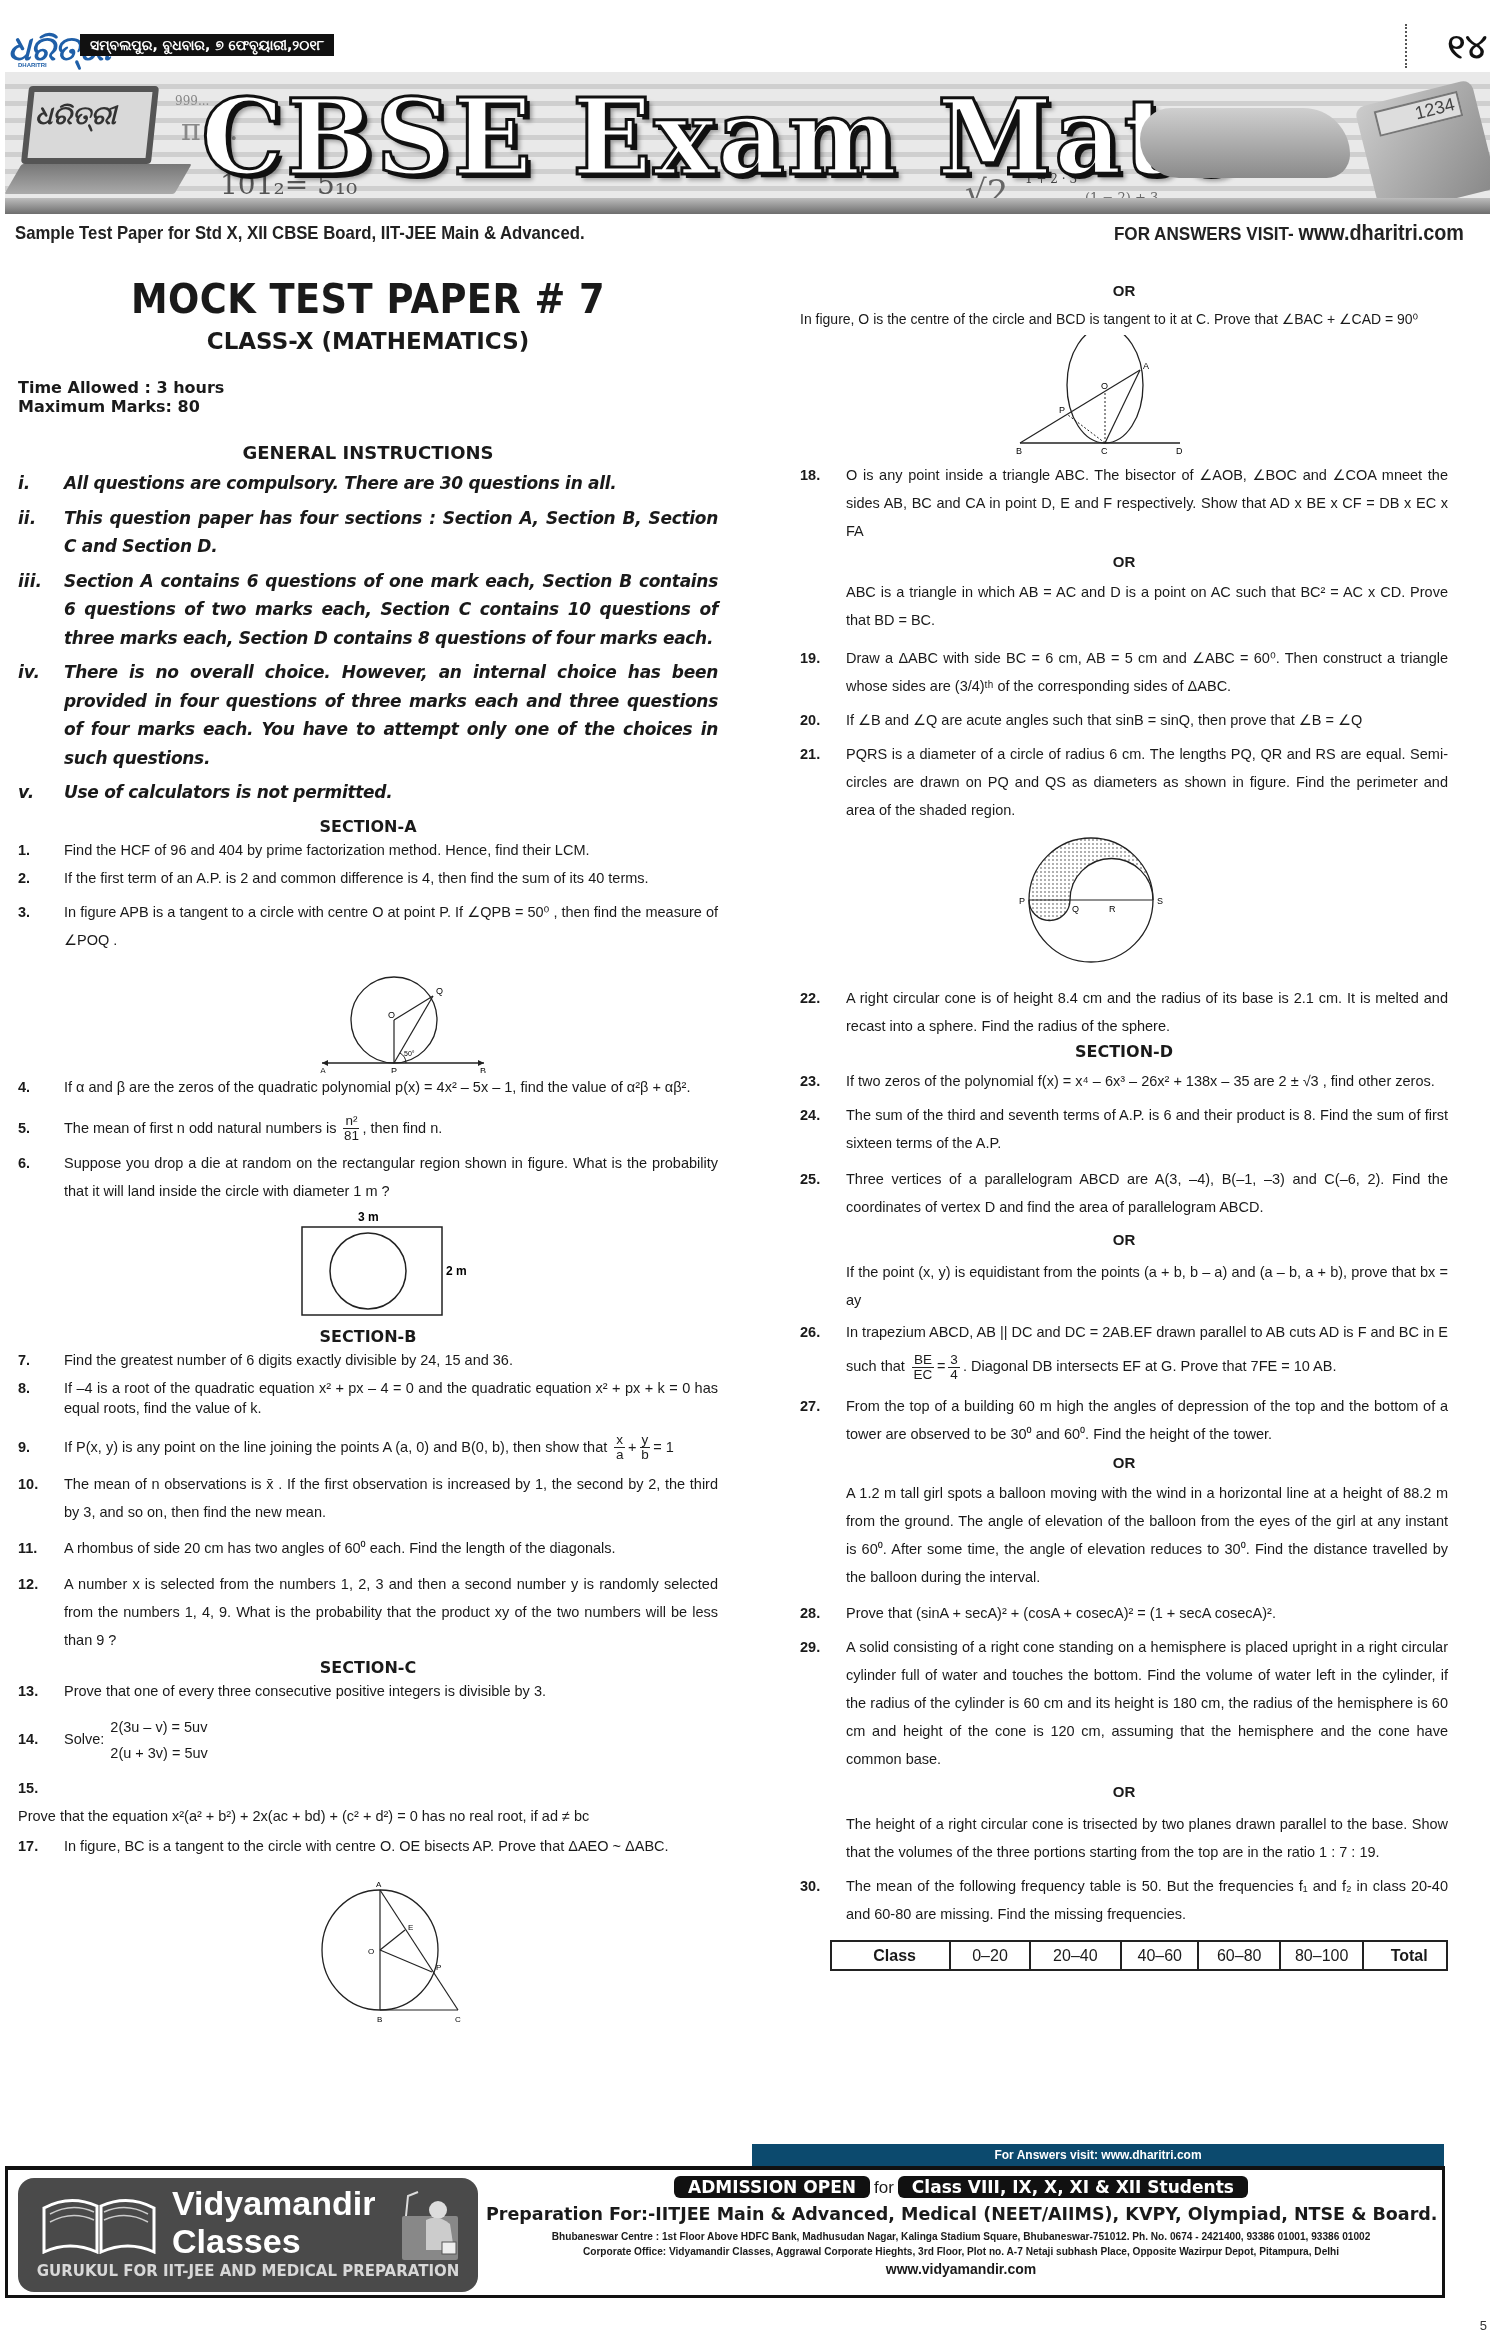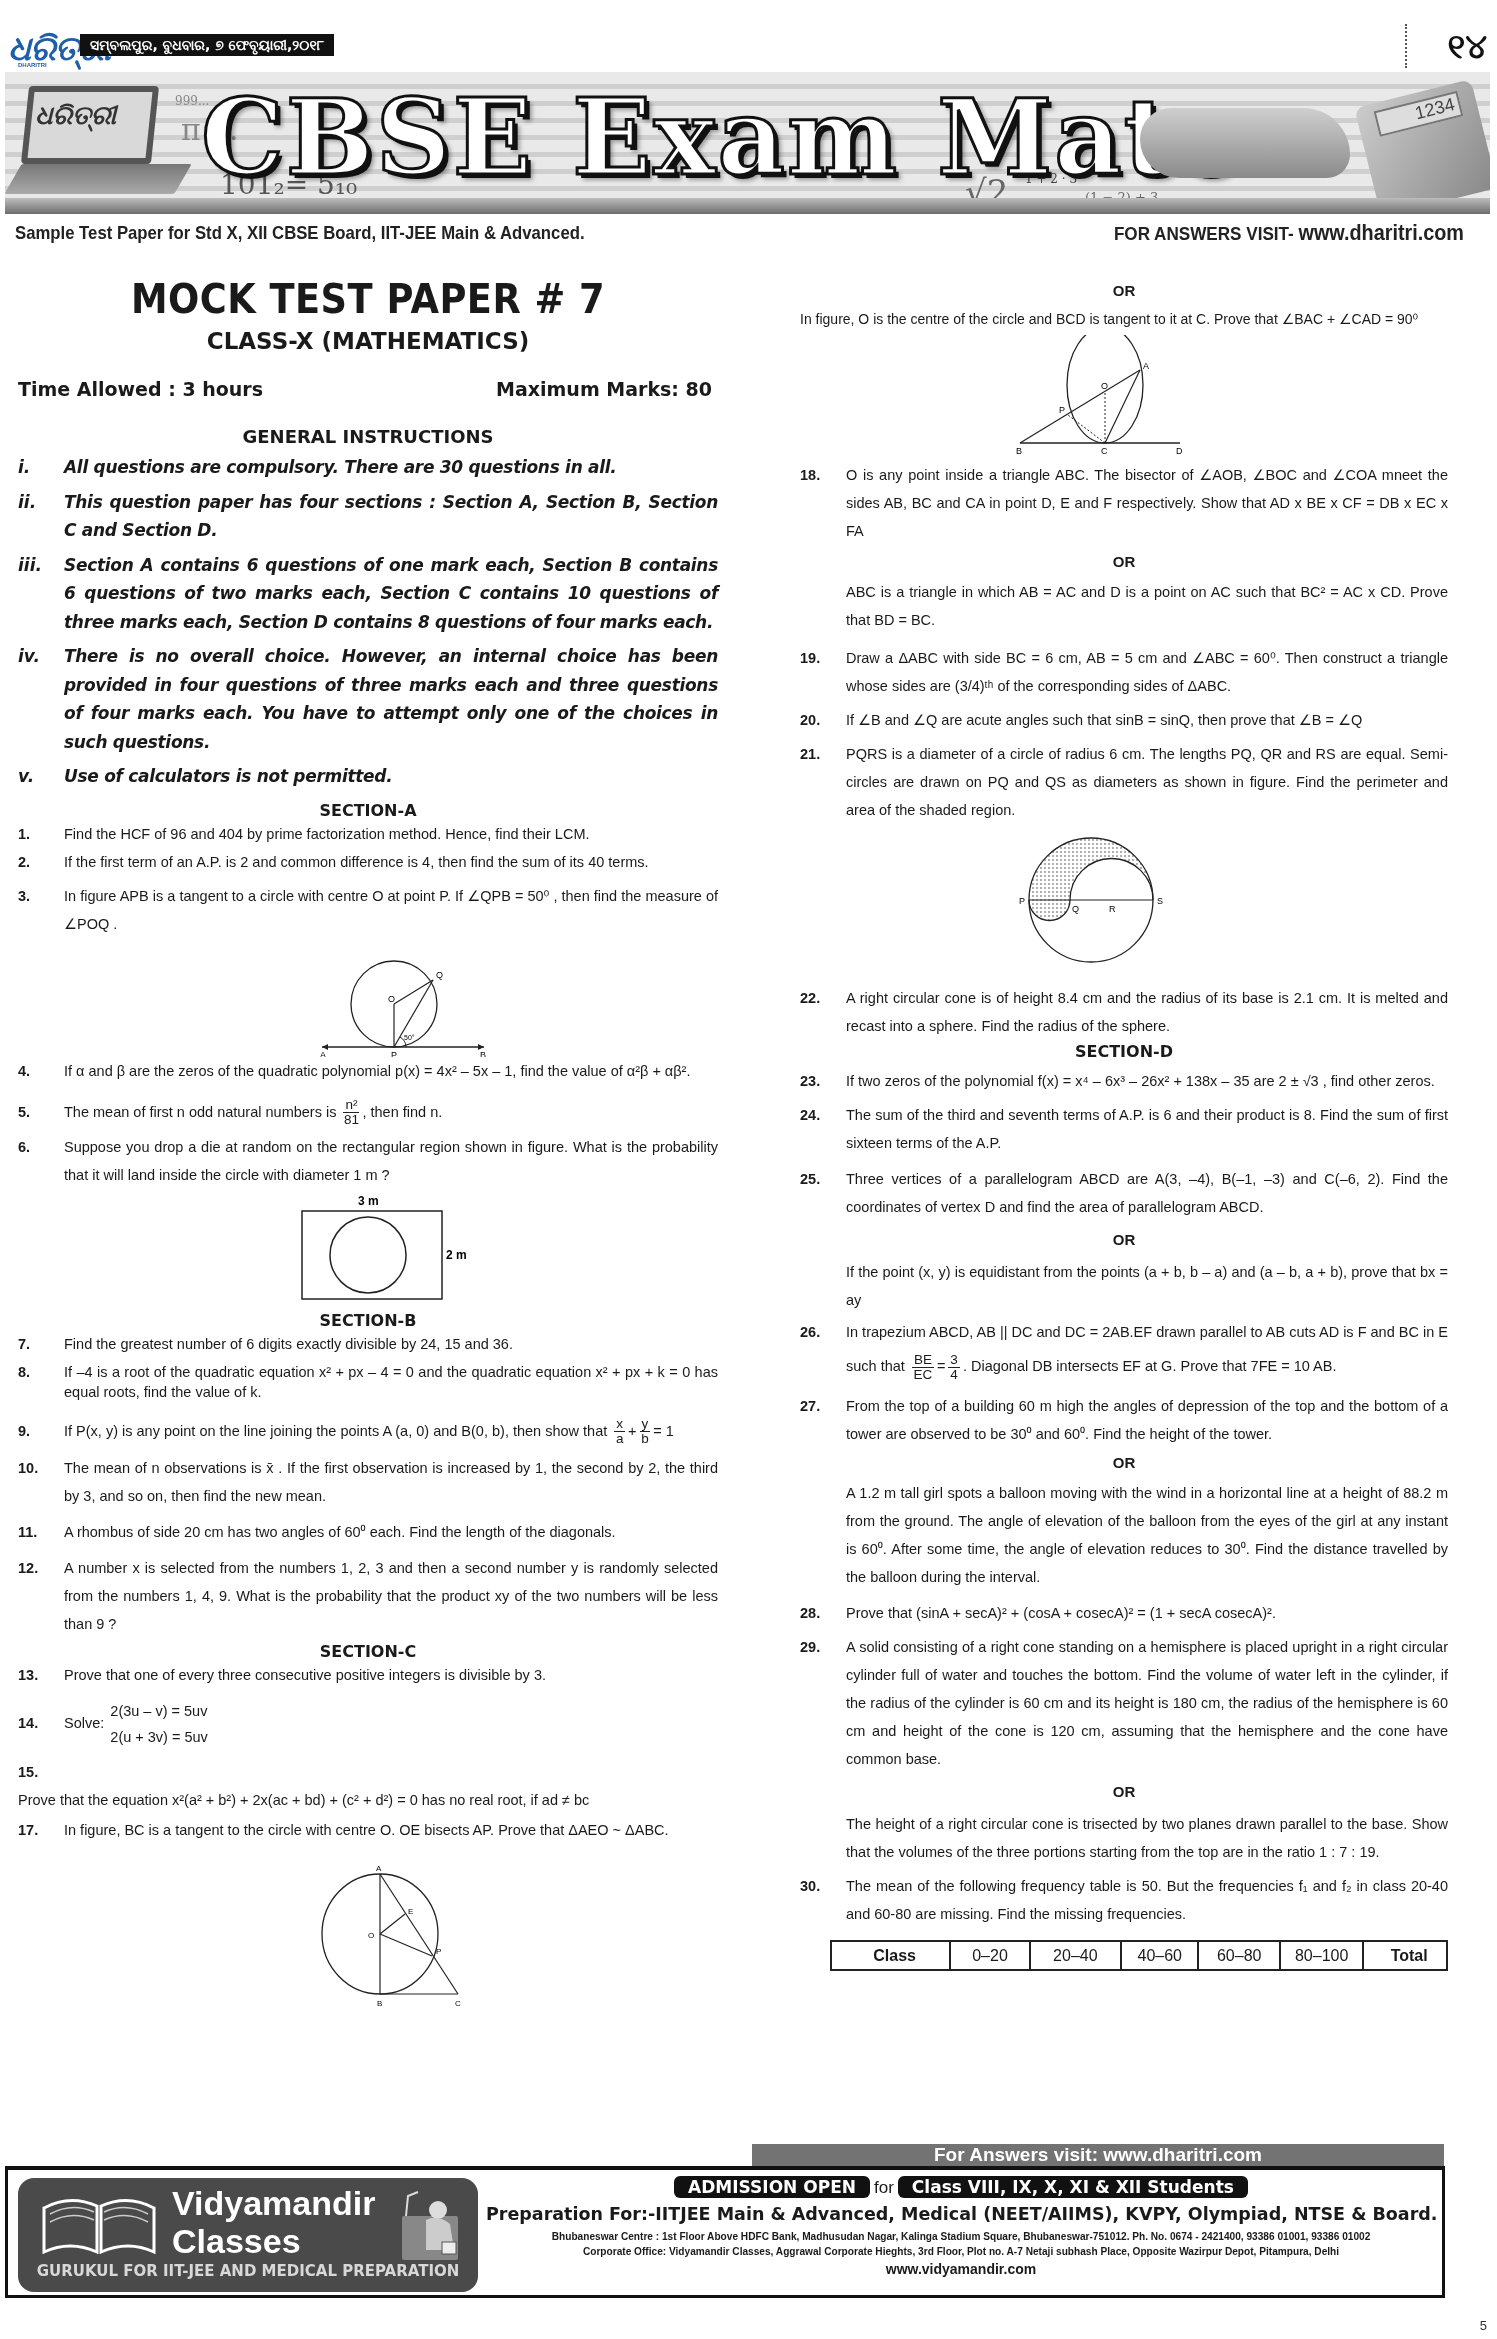--- a/index.html
+++ b/index.html
@@ -33,21 +33,21 @@
   .sub-right { position: absolute; right: 33px; top: 220px; font-size: 19px; font-weight: bold; color: #222; white-space: nowrap; transform: scaleX(.9); transform-origin: right; }
   .sub-right b { font-size: 22px; }
 
   
   .col { position: absolute; top: 270px; }
   .col-left { left: 18px; width: 700px; }
   .col-right { left: 800px; width: 648px; }
 
   .paper-title { text-align: center; font-family: "DejaVu Sans", sans-serif; font-size: 40px; font-weight: bold; margin-top: 6px; letter-spacing: 0.5px; transform: scaleX(.92); }
   .paper-class { text-align: center; font-family: "DejaVu Sans", sans-serif; font-size: 23px; font-weight: bold; margin-top: 6px; }
-  .meta-row { display: flex; justify-content: space-between; font-family: "DejaVu Sans", sans-serif; font-size: 19px; font-weight: bold; margin-top: 24px; padding-right: 6px; }
+  .meta-row { display: flex; justify-content: space-between; font-family: "DejaVu Sans", sans-serif; font-size: 16px; font-weight: bold; margin-top: 24px; padding-right: 6px; flex-direction: column; }
   .gi-title { text-align: center; font-family: "DejaVu Sans", sans-serif; font-size: 18px; font-weight: bold; margin-top: 26px; }
   .instr { display: flex; font-family: "DejaVu Sans", sans-serif; font-size: 17px; font-weight: bold; font-style: italic; line-height: 28.5px; margin-top: 6px; }
   .instr .roman { width: 46px; flex: none; }
   .instr .txt { flex: 1; text-align: justify; letter-spacing: -0.3px; }
 
   .sec-title { text-align: center; font-family: "DejaVu Sans", sans-serif; font-size: 16px; font-weight: bold; }
   .q { display: flex; font-family: "Liberation Sans", sans-serif; font-size: 14.5px; line-height: 28px; }
   .q .num { width: 46px; flex: none; font-weight: bold; }
   .q .txt { flex: 1; text-align: justify; }
   .or { text-align: center; font-weight: bold; font-size: 15px; }
@@ -56,21 +56,21 @@
   .frac span { display: block; }
   .frac .n { border-bottom: 1px solid #222; padding: 0 2px; }
   .eqs { display: inline-block; vertical-align: middle; line-height: 26px; margin-left: 6px; }
   .fig { position: relative; display: block; margin: 0 auto; }
 
   
   .freq-table { border-collapse: collapse; margin: 12px 0 0 30px; font-size: 16px; }
   .freq-table td { border: 2px solid #222; text-align: center; height: 29px; }
   .freq-table td.head { font-weight: bold; padding-left: 8px; }
 
-  .answers-bar { position: absolute; left: 752px; top: 2144px; width: 692px; height: 22px; background: #737373; color: #fff; font-weight: bold; font-size: 19px; text-align: center; line-height: 22px; }
+  .answers-bar { position: absolute; left: 752px; top: 2144px; width: 692px; height: 22px; background: #0c4a6e; color: #fff; font-weight: bold; font-size: 12px; text-align: center; line-height: 22px; }
 
   
   .ad { position: absolute; left: 5px; top: 2166px; width: 1440px; height: 132px; border: 3px solid #111; border-top-width: 4px; }
   .ad-logo { position: absolute; left: 10px; top: 8px; width: 460px; height: 114px; background: #4a4a4a; border-radius: 16px; color: #fff; }
   .ad-book { position: absolute; left: 22px; top: 16px; width: 118px; height: 60px; }
   .ad-brand { position: absolute; left: 154px; top: 6px; font-family: "Liberation Sans", sans-serif; font-size: 34px; font-weight: bold; line-height: 38px; }
   .ad-tagline { position: absolute; left: 0; right: 0; top: 84px; text-align: center; font-family: "DejaVu Sans", sans-serif; font-size: 15px; font-weight: bold; color: #d8d8d8; }
   .ad-figure { position: absolute; left: 380px; top: 12px; width: 66px; height: 72px; }
   .ad-right { position: absolute; left: 478px; right: 6px; top: 6px; text-align: center; }
   .ad-pills { font-family: "DejaVu Sans", sans-serif; font-size: 17px; font-weight: bold; }

